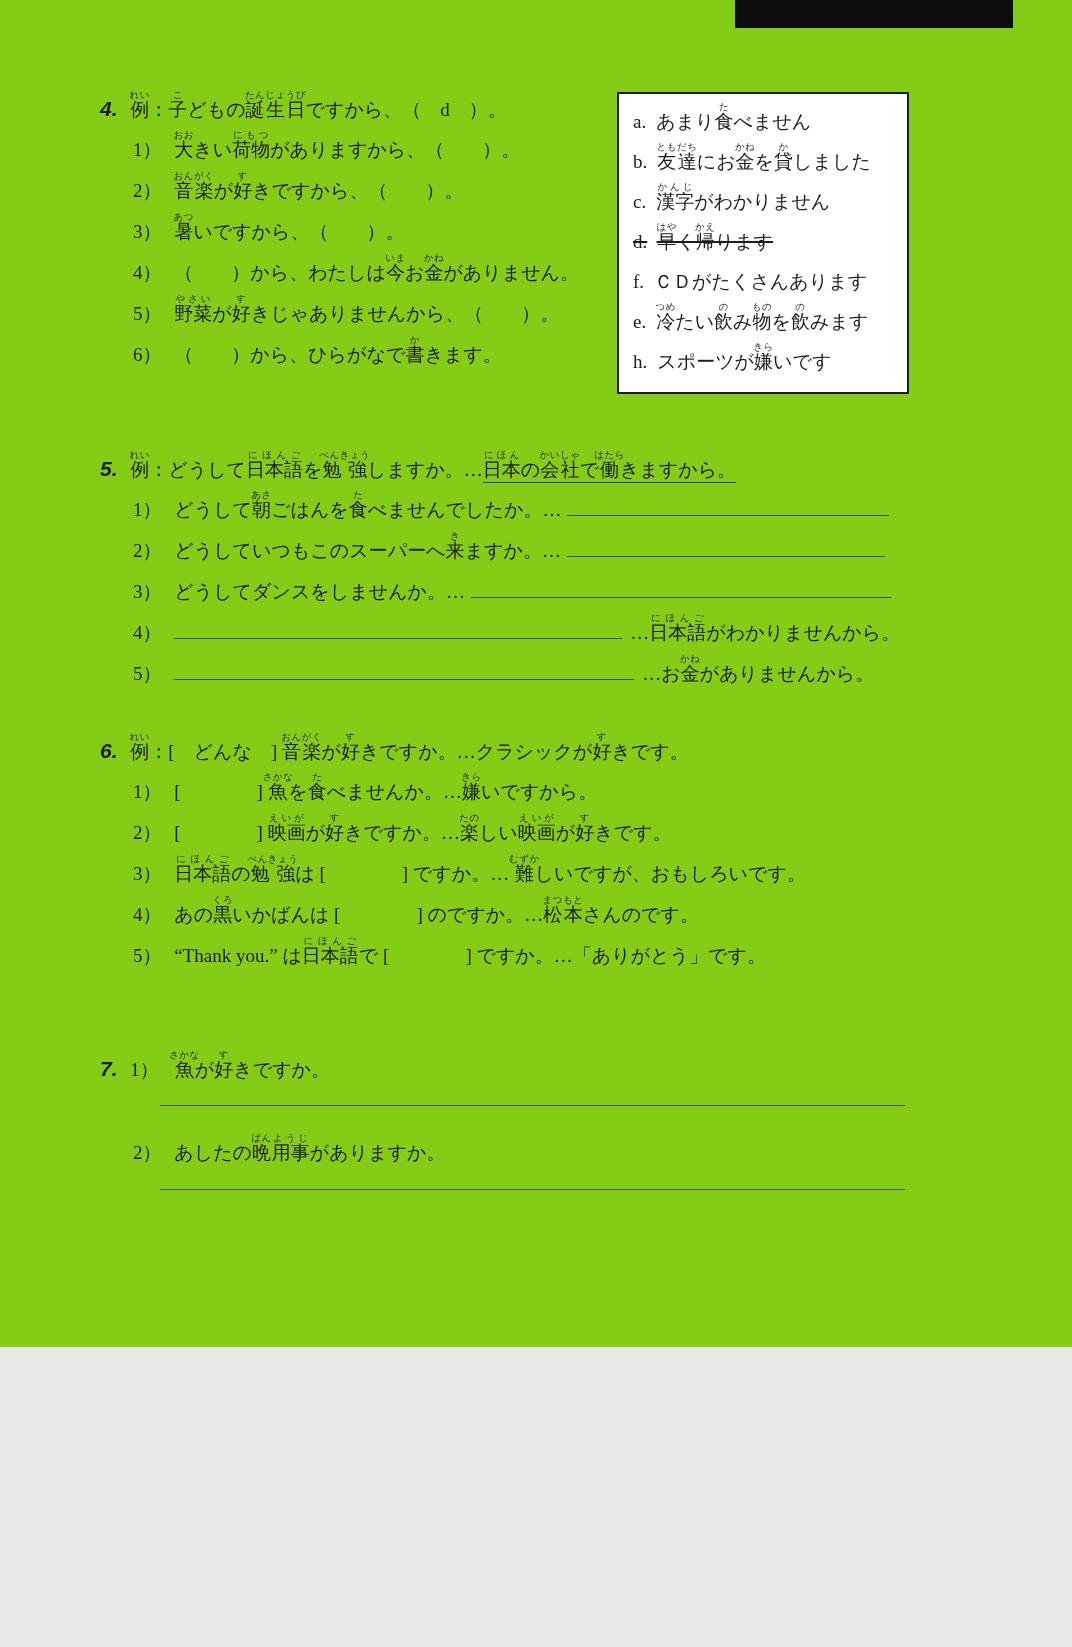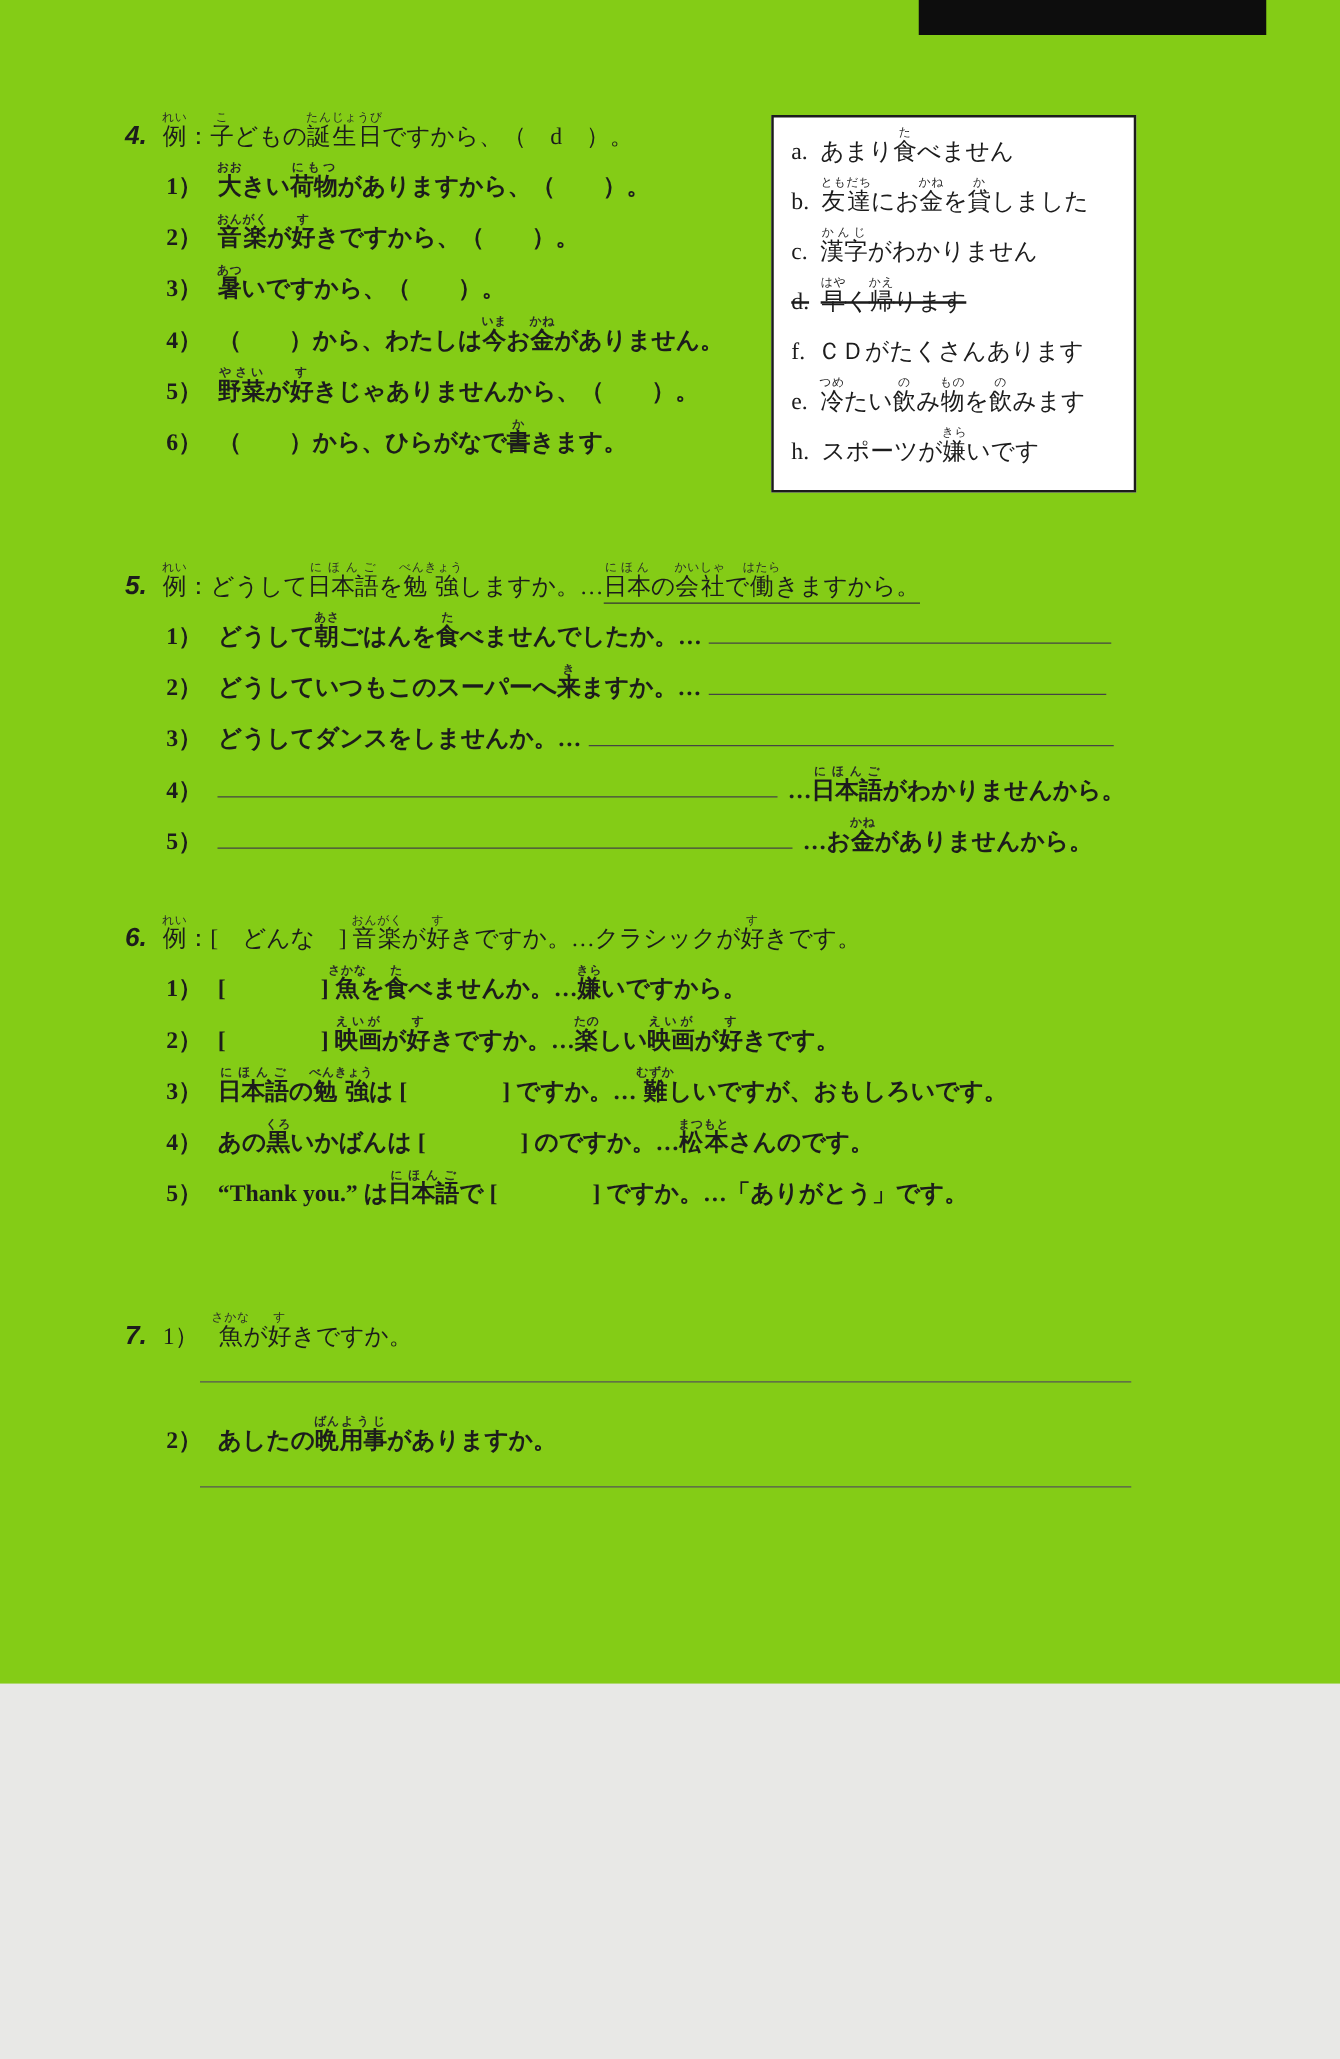--- a/index.html
+++ b/index.html
@@ -22,21 +22,21 @@
   .sec4 { top:0; }
   .sec5 { top:360px; }
   .sec6 { top:642px; }
   .sec7 { top:960px; }
 
   .row {
     height:41px; line-height:41px;
     white-space:nowrap;
     font-size:19px;
   }
-  .row.indent { padding-left:33px;font-weight:bold; }
+  .row.indent { padding-left:33px; }
   .secnum {
     font-family:"Liberation Sans","DejaVu Sans",sans-serif;
     font-weight:bold; font-style:italic;
     font-size:21px; margin-right:8px;
   }
   .inum { margin-right:8px; }
 
   ruby { ruby-position:over; }
   rt { font-size:9.5px; letter-spacing:0.5px; color:#2a2a2a; }
 

